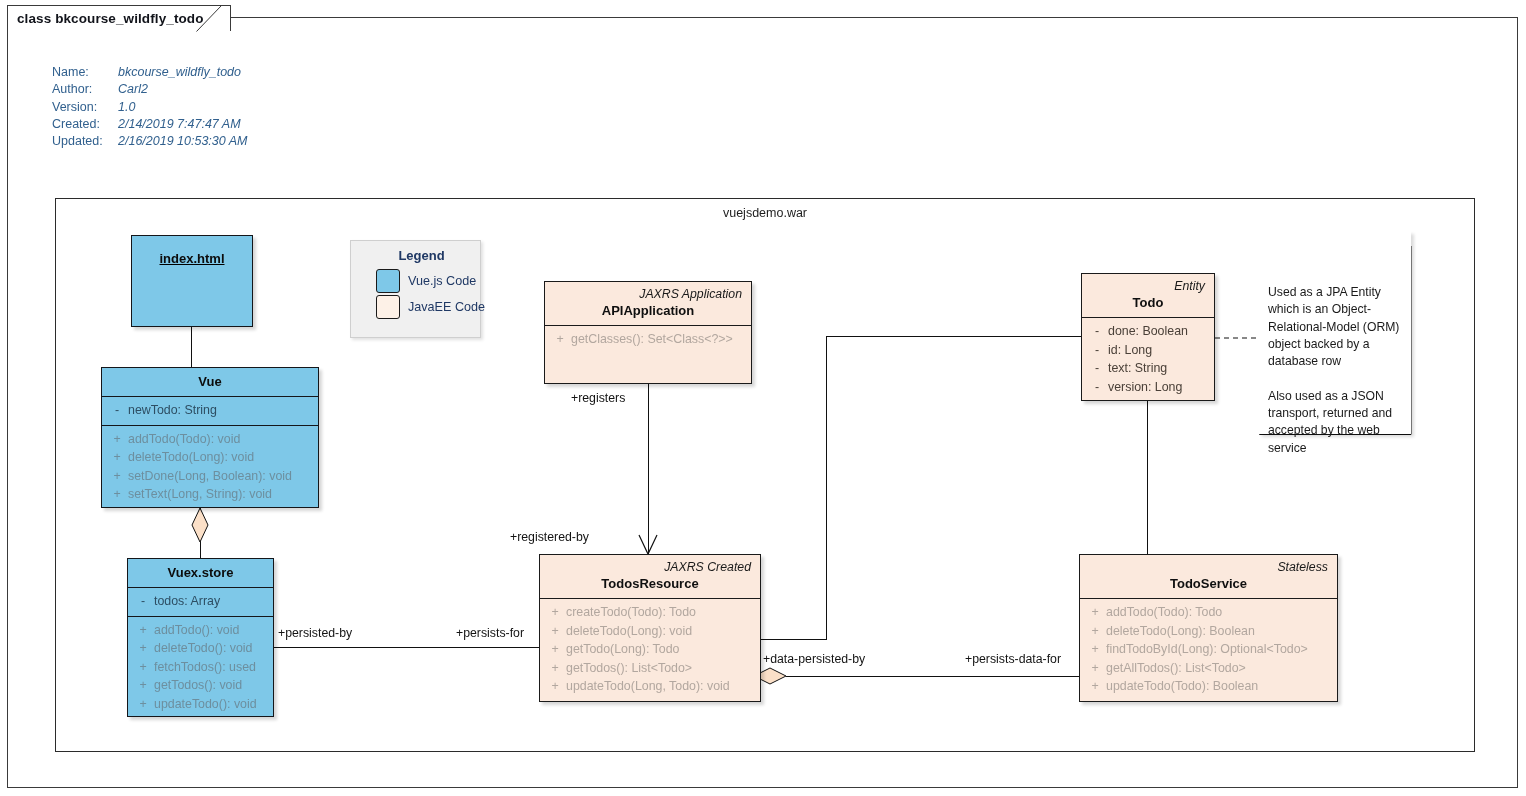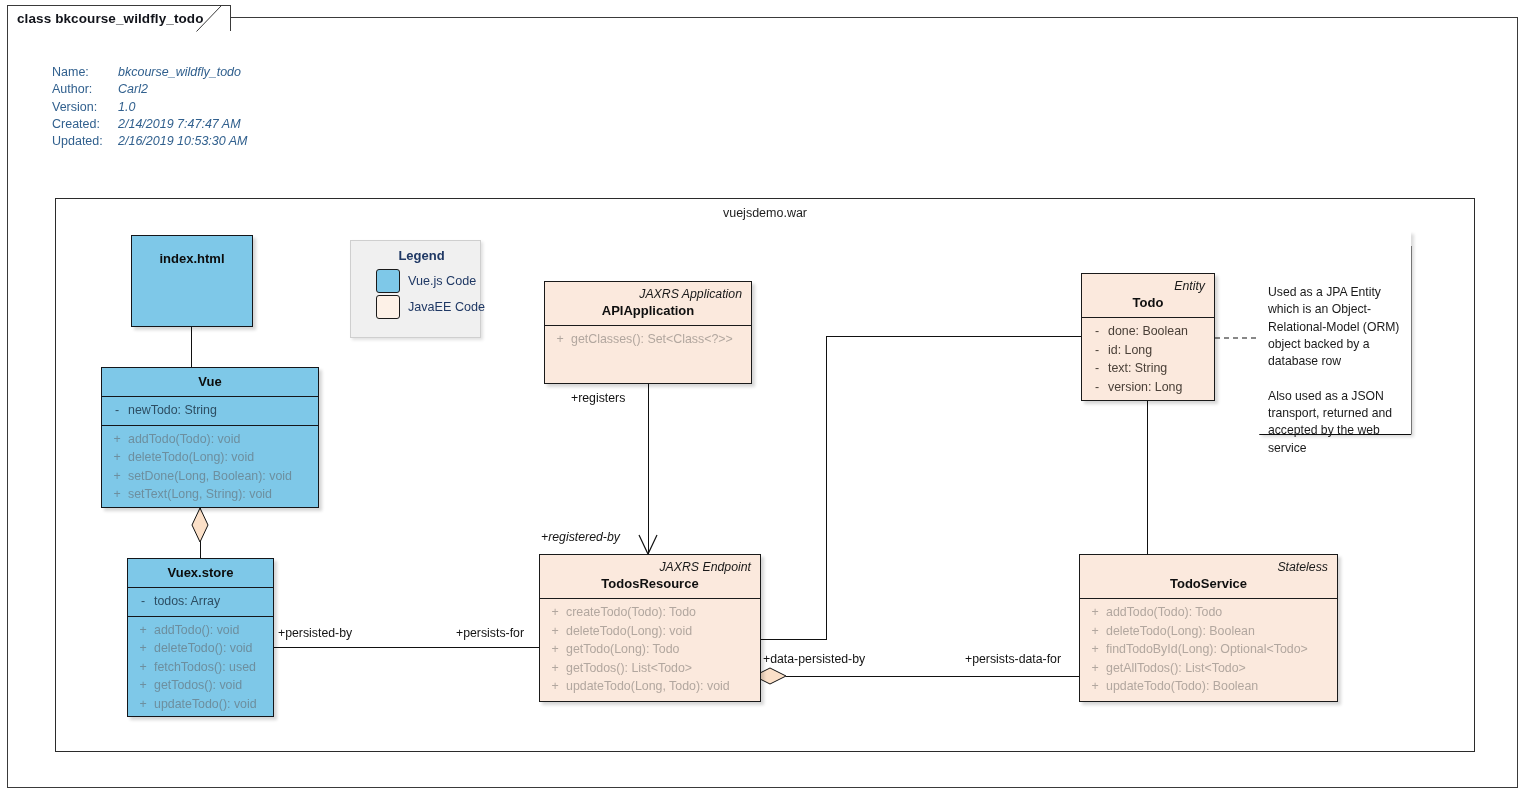--- a/index.html
+++ b/index.html
@@ -151,21 +151,21 @@
   .blue .mrow.attr .vis, .blue .mrow.attr .sig { color: #2d4e63; }
   .blue .sep { background: #14161a; }
 
   
   .cream { background: #fbe9dd; border-color: #1a1a1a; }
   .cream .mrow .vis, .cream .mrow .sig { color: #b2a79f; }
   .cream .mrow.attr .vis, .cream .mrow.attr .sig { color: #4a4038; }
 
   
   #box-indexhtml {
-    left: 131px; top: 235px; width: 122px; height: 92px;
+    left: 131px; top: 235px; width: 122px; height: 92px; text-decoration: underline;
   }
   #box-indexhtml .cname { padding-top: 9px; }
 
   #box-vue   { left: 101px; top: 367px; width: 218px; height: 141px; }
   #box-vuex  { left: 127px; top: 558px; width: 147px; height: 159px; }
   #box-api   { left: 544px; top: 281px; width: 208px; height: 103px; }
   #box-todosres { left: 539px; top: 554px; width: 222px; height: 148px; }
   #box-todo  { left: 1081px; top: 273px; width: 134px; height: 128px; }
   #box-todoservice { left: 1079px; top: 554px; width: 259px; height: 148px; }
 
@@ -313,21 +313,21 @@
 
     <polygon points="786,676 770,668 754,676 770,684" fill="#fbe0c8" stroke="#111111" stroke-width="1"></polygon>
 
     <line x1="1215" y1="338" x2="1259" y2="338" stroke="#111111" stroke-width="1" stroke-dasharray="5,4"></line>
 
     <polygon points="1259.5,231.5 1396,231.5 1411,246 1411,434.5 1259.5,434.5" fill="#ffffff" stroke="#111111" stroke-width="1"></polygon>
     <polyline points="1396,231.5 1396,246 1411,246" fill="none" stroke="#111111" stroke-width="1"></polyline>
   </svg>
 
   <div class="edge-label" style="left:571px; top:391px;">+registers</div>
-  <div class="edge-label" style="left:541px; top:530px;font-style:italic;">+registered-by</div>
+  <div class="edge-label" style="left:510px; top:530px;">+registered-by</div>
   <div class="edge-label" style="left:278px; top:626px;">+persisted-by</div>
   <div class="edge-label" style="left:456px; top:626px;">+persists-for</div>
   <div class="edge-label" style="left:763px; top:652px;">+data-persisted-by</div>
   <div class="edge-label" style="left:965px; top:652px;">+persists-data-for</div>
 
   <div id="box-indexhtml" class="umlbox blue">
     <div class="hdr">
       <span class="cname">index.html</span>
     </div>
   </div>
@@ -409,21 +409,21 @@
     <div class="compart">
       <div class="mrow">
         <span class="vis">+</span>
         <span class="sig">getClasses(): Set&lt;Class&lt;?&gt;&gt;</span>
       </div>
     </div>
   </div>
 
   <div id="box-todosres" class="umlbox cream">
     <div class="hdr">
-      <span class="stereo">JAXRS Endpoint</span>
+      <span class="stereo">JAXRS Created</span>
       <span class="cname">TodosResource</span>
     </div>
     <div class="sep"></div>
     <div class="compart">
       <div class="mrow">
         <span class="vis">+</span>
         <span class="sig">createTodo(Todo): Todo</span>
       </div>
       <div class="mrow">
         <span class="vis">+</span>

